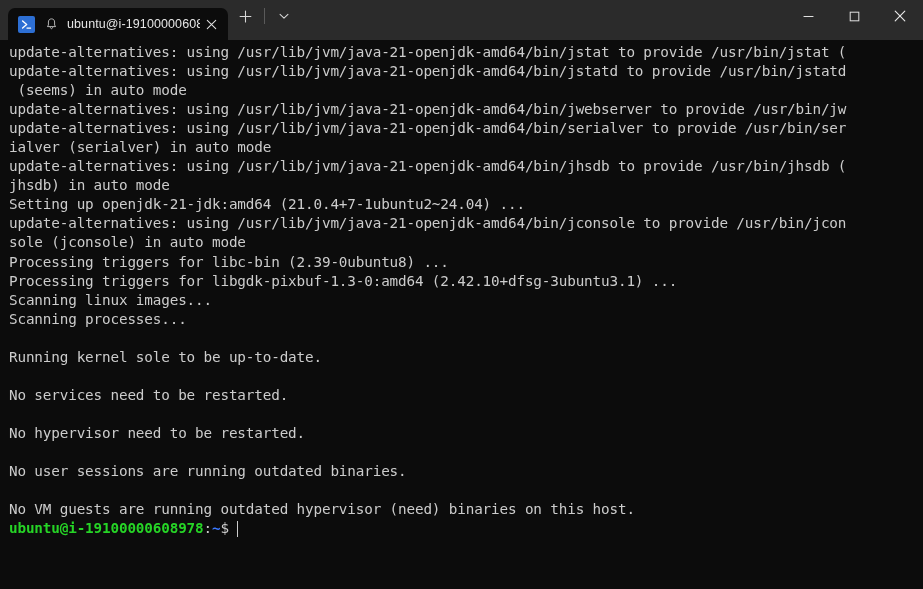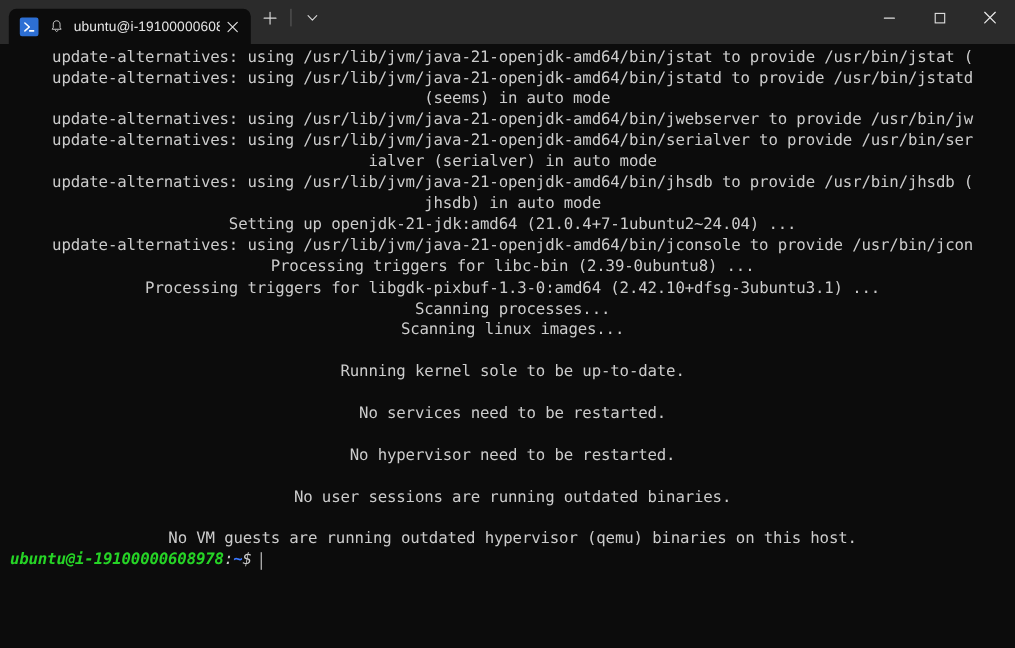--- a/index.html
+++ b/index.html
@@ -121,41 +121,39 @@
     justify-content: center;
   }
 
   
   .terminal {
     flex: 1 1 auto;
     background: #0c0c0c;
     padding: 3px 0 0 9px;
     box-sizing: border-box;
     overflow: hidden;
-    text-align: center;
   }
   .tline {
     color: #cccccc;
     font-family: "DejaVu Sans Mono", monospace;
     font-size: 14.3px;
     line-height: 19.05px;
     white-space: pre;
     letter-spacing: -0.15px;
     height: 19.05px;
   }
   .prompt-line {
     font-family: "DejaVu Sans Mono", monospace;
     font-size: 14.3px;
     line-height: 19.05px;
     white-space: pre;
     letter-spacing: -0.15px;
     height: 19.05px;
     display: flex;
     align-items: center;
-    font-style: italic;
   }
   .p-user { color: #26d426; font-weight: 700; }
   .p-colon { color: #cccccc; }
   .p-path  { color: #3b78ff; font-weight: 700; }
   .p-dollar{ color: #cccccc; }
   .cursor {
     display: inline-block;
     width: 1.5px;
     height: 16px;
     background: #cccccc;
@@ -231,34 +229,35 @@
         <div class="tline">update-alternatives: using /usr/lib/jvm/java-21-openjdk-amd64/bin/jstat to provide /usr/bin/jstat (</div>
         <div class="tline">update-alternatives: using /usr/lib/jvm/java-21-openjdk-amd64/bin/jstatd to provide /usr/bin/jstatd</div>
         <div class="tline"> (seems) in auto mode</div>
         <div class="tline">update-alternatives: using /usr/lib/jvm/java-21-openjdk-amd64/bin/jwebserver to provide /usr/bin/jw</div>
         <div class="tline">update-alternatives: using /usr/lib/jvm/java-21-openjdk-amd64/bin/serialver to provide /usr/bin/ser</div>
         <div class="tline">ialver (serialver) in auto mode</div>
         <div class="tline">update-alternatives: using /usr/lib/jvm/java-21-openjdk-amd64/bin/jhsdb to provide /usr/bin/jhsdb (</div>
         <div class="tline">jhsdb) in auto mode</div>
         <div class="tline">Setting up openjdk-21-jdk:amd64 (21.0.4+7-1ubuntu2~24.04) ...</div>
         <div class="tline">update-alternatives: using /usr/lib/jvm/java-21-openjdk-amd64/bin/jconsole to provide /usr/bin/jcon</div>
+        <div class="tline">sole (jconsole) in auto mode</div>
         <div class="tline">Processing triggers for libc-bin (2.39-0ubuntu8) ...</div>
         <div class="tline">Processing triggers for libgdk-pixbuf-1.3-0:amd64 (2.42.10+dfsg-3ubuntu3.1) ...</div>
+        <div class="tline">Scanning linux images...</div>
         <div class="tline">Scanning processes...</div>
-        <div class="tline">Scanning linux images...</div>
         <div class="tline">&nbsp;</div>
         <div class="tline">Running kernel sole to be up-to-date.</div>
         <div class="tline">&nbsp;</div>
         <div class="tline">No services need to be restarted.</div>
         <div class="tline">&nbsp;</div>
         <div class="tline">No hypervisor need to be restarted.</div>
         <div class="tline">&nbsp;</div>
         <div class="tline">No user sessions are running outdated binaries.</div>
         <div class="tline">&nbsp;</div>
-        <div class="tline">No VM guests are running outdated hypervisor (qemu) binaries on this host.</div>
+        <div class="tline">No VM guests are running outdated hypervisor (need) binaries on this host.</div>
       </div>
     <div class="prompt-line">
       <span class="p-user">ubuntu@i-19100000608978</span>
       <span class="p-colon">:</span>
       <span class="p-path">~</span>
       <span class="p-dollar">$</span>
       <span class="cursor"></span>
     </div>
   </div>
 

